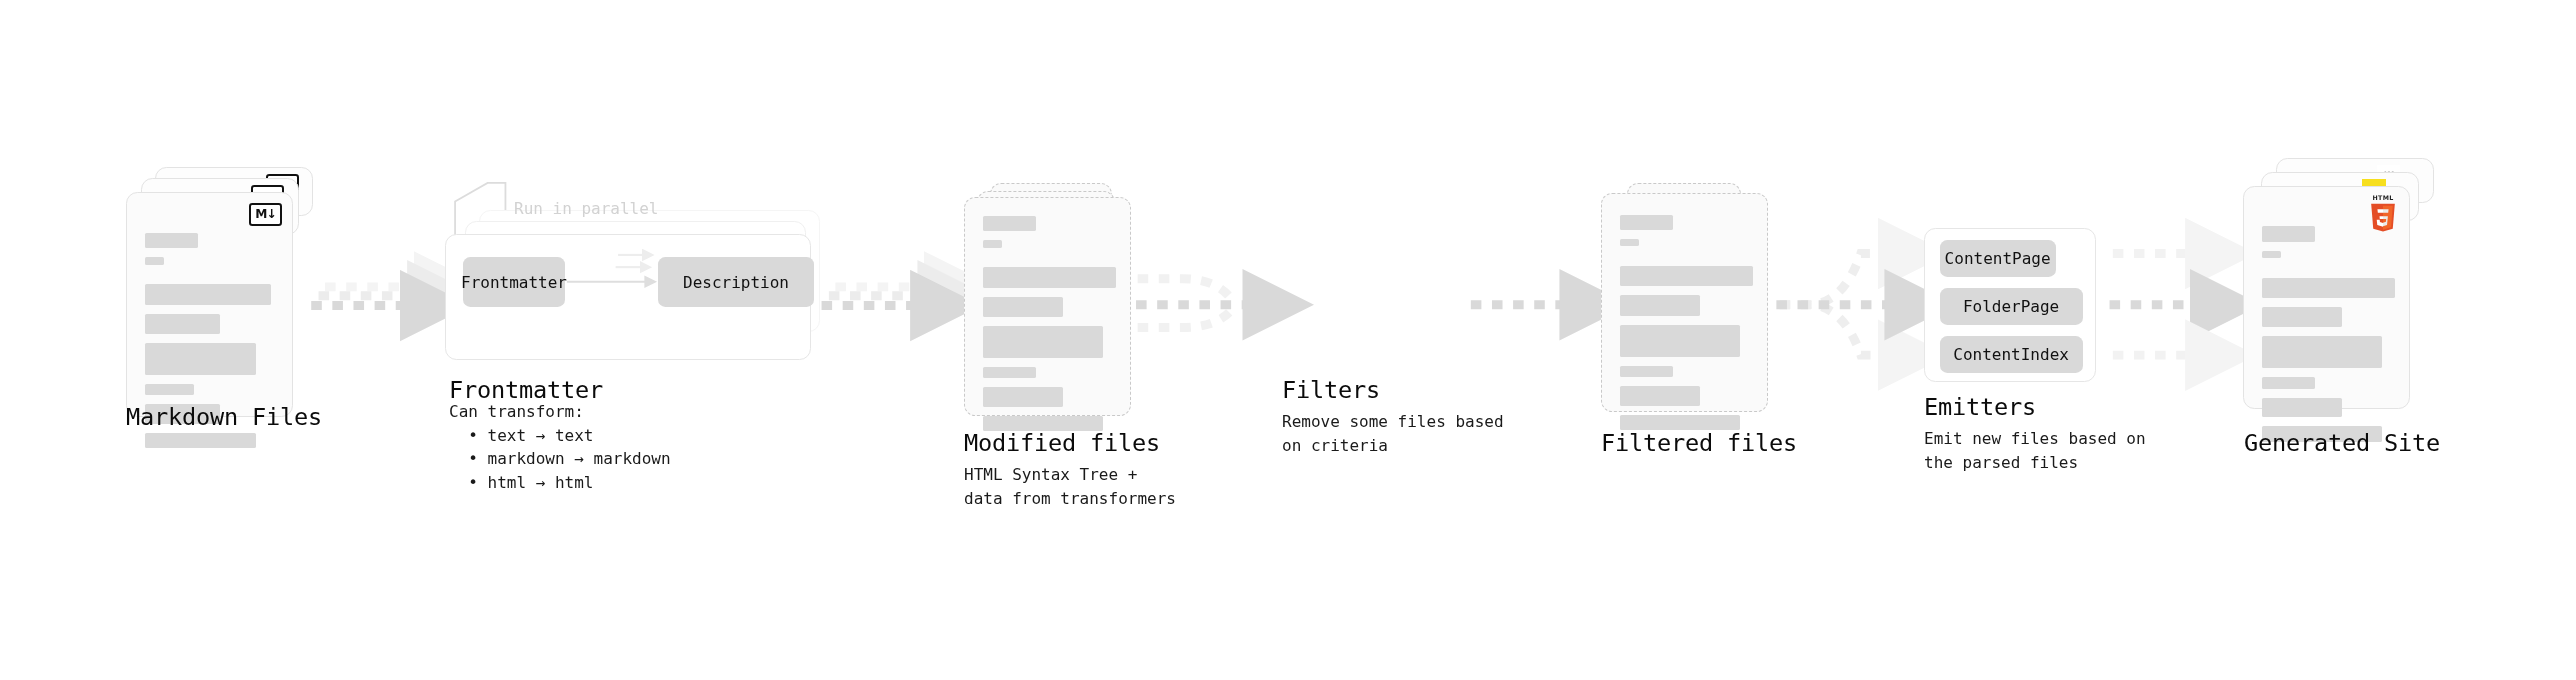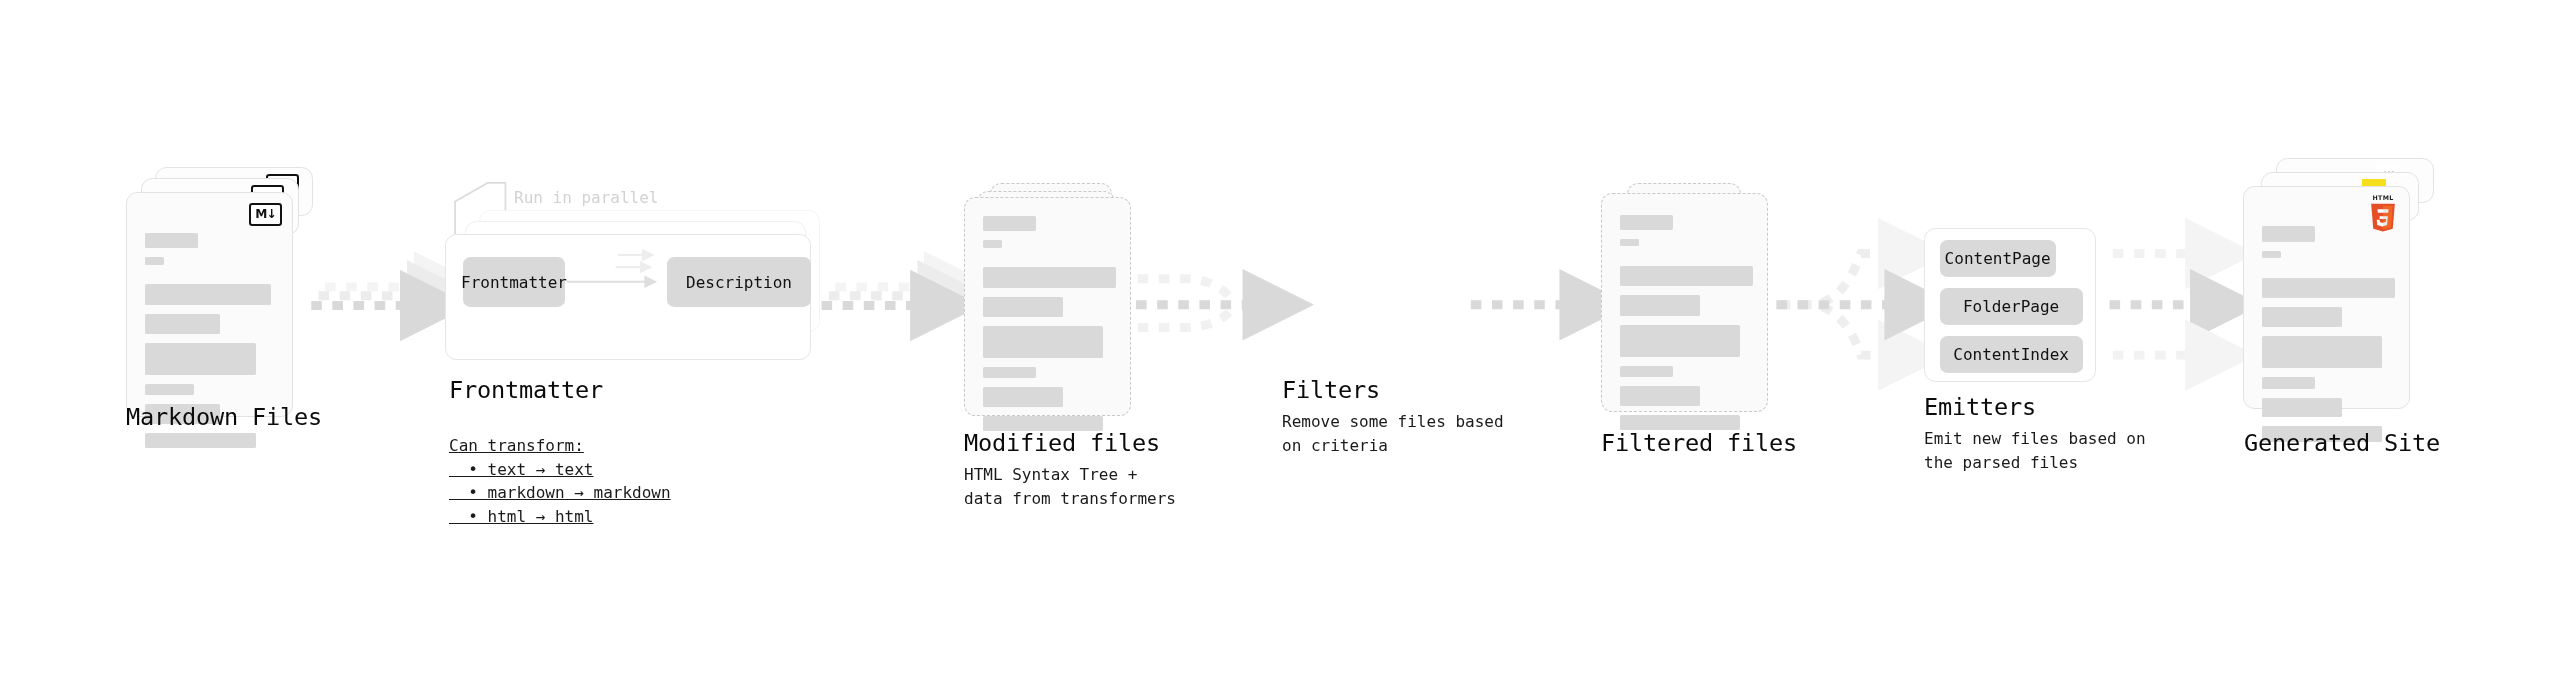--- a/index.html
+++ b/index.html
@@ -155,39 +155,39 @@
     <div class="gbox l3" style="left:34px;top:0;width:341px;height:122px;"></div>
     <div class="chip l3" style="left:65px;top:23px;width:102px;height:50px;"></div>
     <div class="chip l3" style="left:213px;top:23px;width:118px;height:50px;"></div>
 
     <div class="gbox l2" style="left:20.3px;top:11.4px;width:341px;height:122px;"></div>
     <div class="chip l2" style="left:42px;top:34px;width:102px;height:50px;"></div>
     <div class="chip l2" style="left:202px;top:34px;width:118px;height:50px;"></div>
 
     <div class="gbox" style="left:0;top:24.4px;width:366px;height:126px;"></div>
     <div class="chip" style="left:18px;top:47px;width:102px;height:50px;">Frontmatter</div>
-    <div class="chip" style="left:222px;top:47px;width:144px;height:50px;">Description</div>
+    <div class="chip" style="left:213px;top:47px;width:156px;height:50px;">Description</div>
 
     <svg style="position:absolute;left:0;top:0;width:390px;height:163px;overflow:visible;" viewBox="0 0 480 200" width="390" height="163">
       <defs>
         <marker id="ia" markerWidth="8" markerHeight="8" refX="1" refY="3" orient="auto" markerUnits="strokeWidth">
           <path d="M0,0 L6,3 L0,6 z" fill="#dedede"></path>
         </marker>
         <marker id="ia2" markerWidth="8" markerHeight="8" refX="1" refY="3" orient="auto" markerUnits="strokeWidth">
           <path d="M0,0 L6,3 L0,6 z" fill="#ededed"></path>
         </marker>
       </defs>
       <path d="M213,55 L245,55" stroke="#ededed" stroke-width="2.6" fill="none" marker-end="url(#ia2)"></path>
       <path d="M210,70 L242,70" stroke="#ededed" stroke-width="2.6" fill="none" marker-end="url(#ia2)"></path>
       <path d="M150,88 L248,88" stroke="#dedede" stroke-width="2.6" fill="none" marker-end="url(#ia)"></path>
     </svg>
   </div>
-  <div class="runlabel" style="left:514px;top:188px;">Run in parallel</div>
+  <div class="runlabel" style="left:514px;top:199px;">Run in parallel</div>
   <div class="cap-title" style="left:449px;top:376px;">Frontmatter</div>
-  <div class="cap-sub" style="left:449px;top:434px;text-decoration:underline;">Can transform:
+  <div class="cap-sub" style="left:449px;top:400px;">Can transform:
   • text → text
   • markdown → markdown
   • html → html</div>
 
   <div class="stack" style="left:961px;top:183px;width:187px;height:236px;">
     <div class="card dashed" style="left:29px;top:0;width:122px;height:37px;"></div>
     <div class="card dashed" style="left:16.3px;top:8.1px;width:138px;height:45px;"></div>
     <div class="card dashed" style="left:3.3px;top:14px;width:167px;height:219px;">
       <div class="bars" style="top:18px;">
         <div class="bar" style="width:53px;height:15.4px;"></div>

